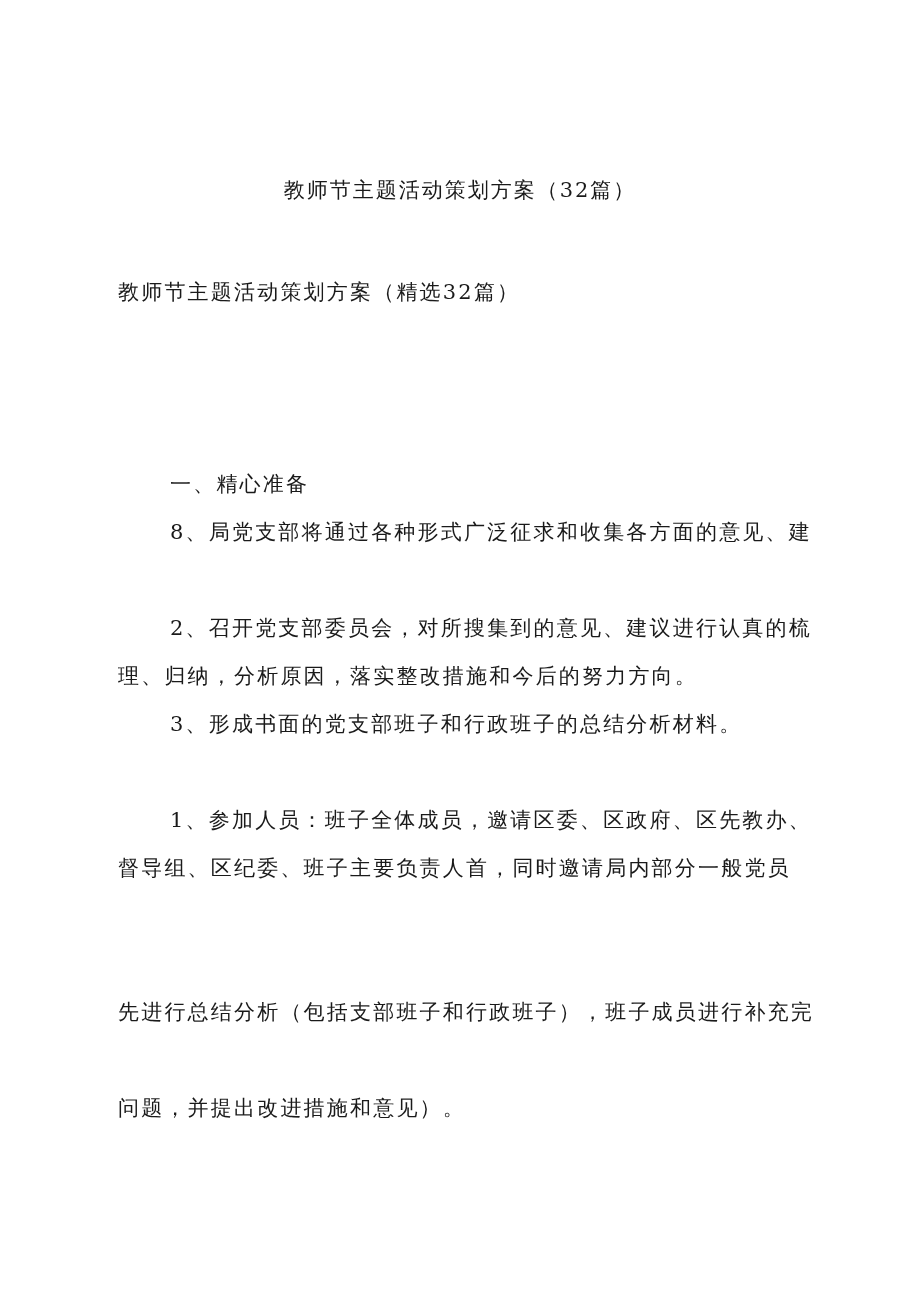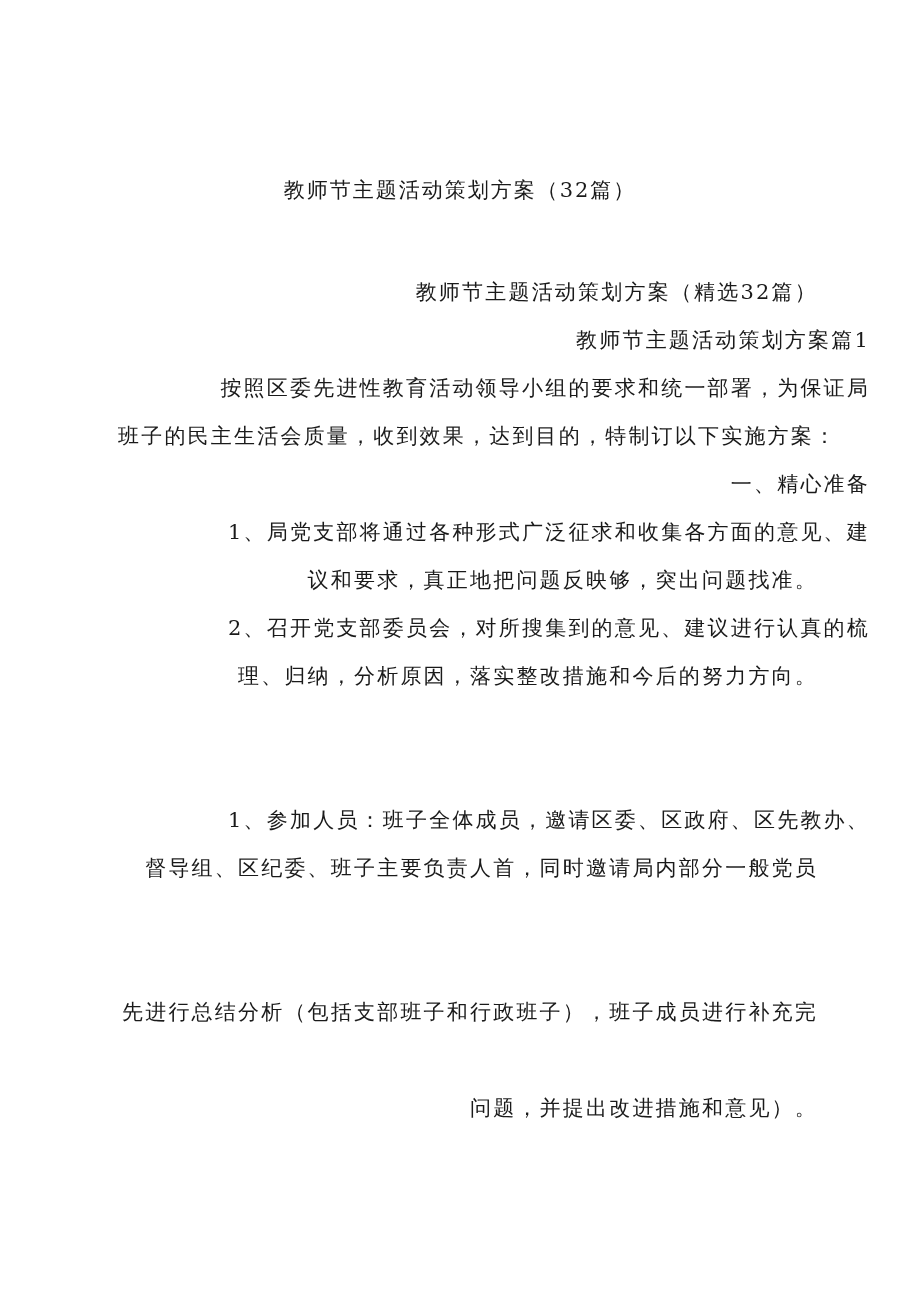--- a/index.html
+++ b/index.html
@@ -2,35 +2,32 @@
 <html><head>
 <meta charset="utf-8">
 <style>
   html, body { margin: 0; padding: 0; background: #ffffff; }
   body { width: 920px; height: 1301px; position: relative; overflow: hidden;
          font-family: "DejaVu Serif", "Liberation Serif", serif; color: #1a1a1a; }
   .page { position: absolute; left: 0; top: 0; width: 920px; height: 1301px; }
   .title { position: absolute; left: 0; width: 920px; top: 174px; text-align: center;
            font-size: 21px; letter-spacing: 2px; line-height: 32px; }
   .line { position: absolute; left: 118px; width: 700px; font-size: 21px; line-height: 32px;
-          letter-spacing: 2.2px; white-space: nowrap; text-align: right; }
+          letter-spacing: 2.2px; white-space: nowrap; }
   .indent { left: 170px; }
 </style>
 </head>
 <body>
 
 <div class="page">
   <div class="title">教师节主题活动策划方案（32篇）</div>
   <div class="line" style="top:276px">教师节主题活动策划方案（精选32篇）</div>
 
-  <div class="line indent" style="top:324px">教师节主题活动策划方案篇1</div>
-  <div class="line indent" style="top:372px">按照区委先进性教育活动领导小组的要求和统一部署，为保证局</div>
-  <div class="line" style="top:420px">班子的民主生活会质量，收到效果，达到目的，特制订以下实施方案：</div>
   <div class="line indent" style="top:468px">一、精心准备</div>
-  <div class="line indent" style="top:516px">1、局党支部将通过各种形式广泛征求和收集各方面的意见、建</div>
-  <div class="line" style="top:564px">议和要求，真正地把问题反映够，突出问题找准。</div>
+  <div class="line indent" style="top:516px">8、局党支部将通过各种形式广泛征求和收集各方面的意见、建</div>
   <div class="line indent" style="top:612px">2、召开党支部委员会，对所搜集到的意见、建议进行认真的梳</div>
   <div class="line" style="top:660px">理、归纳，分析原因，落实整改措施和今后的努力方向。</div>
+  <div class="line indent" style="top:708px">3、形成书面的党支部班子和行政班子的总结分析材料。</div>
   <div class="line indent" style="top:804px">1、参加人员：班子全体成员，邀请区委、区政府、区先教办、</div>
   <div class="line" style="top:852px">督导组、区纪委、班子主要负责人首，同时邀请局内部分一般党员</div>
   <div class="line" style="top:996px">先进行总结分析（包括支部班子和行政班子），班子成员进行补充完</div>
   <div class="line" style="top:1092px">问题，并提出改进措施和意见）。</div>
 </div>
 
 </body></html>

